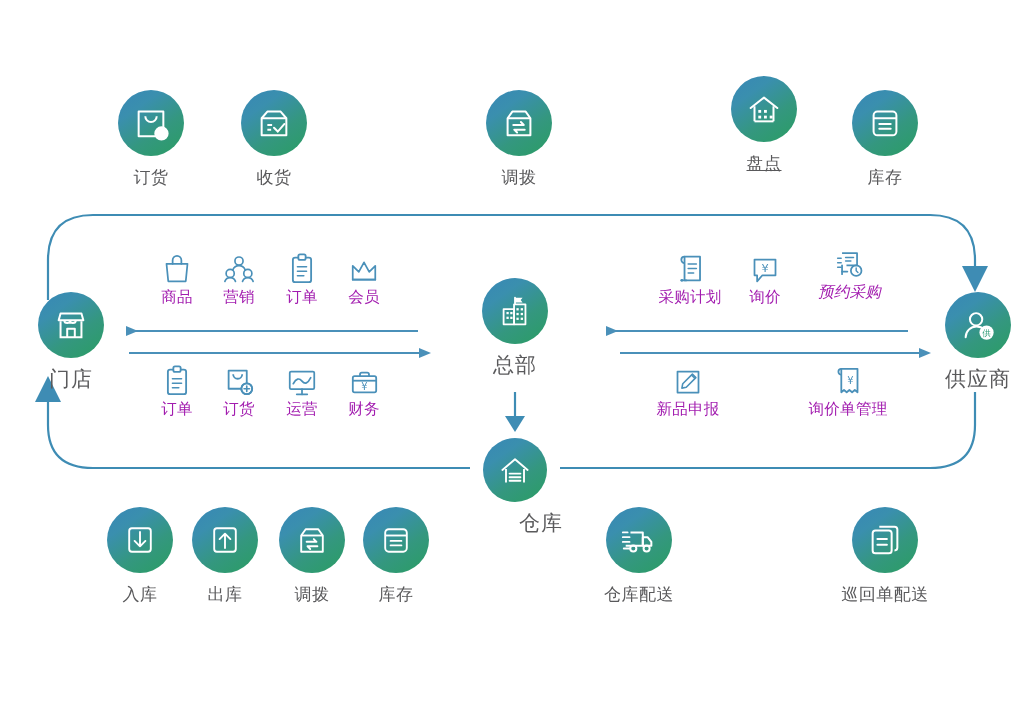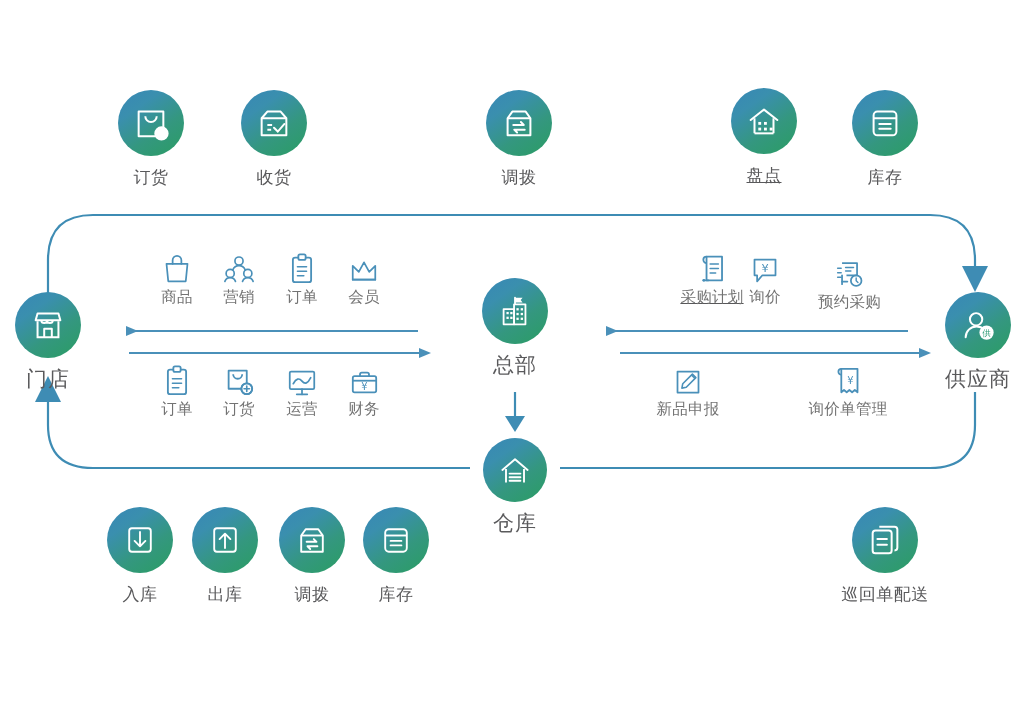--- a/index.html
+++ b/index.html
@@ -30,21 +30,21 @@
   .hub .lab{font-size:21px;}
 
   
   .feat{position:absolute;text-align:center;width:120px;}
   .feat .circle{width:66px;height:66px;}
   .feat .lab{margin-top:10px;font-size:17px;color:#59595b;white-space:nowrap;letter-spacing:.5px;}
 
   
   .mod{position:absolute;text-align:center;width:86px;}
   .mod .ic{height:34px;display:flex;align-items:flex-end;justify-content:center;}
-  .mod .lab{margin-top:3px;font-size:15.5px;color:#737373;white-space:nowrap;letter-spacing:.3px;}
+  .mod .lab{margin-top:3px;font-size:15.5px;color:#a21caf;white-space:nowrap;letter-spacing:.3px;}
 
   svg{display:block;overflow:visible;}
 </style>
 </head>
 <body>
 
 <div id="stage">
 
   <svg id="wires" viewBox="0 0 1025 720">
     <defs>
@@ -122,21 +122,21 @@
       <svg width="38" height="38" viewBox="0 0 40 40" fill="none" stroke="#fff" stroke-width="2.1">
         <path d="M8 15 L13 8 h14 l5 7 v18 h-24 z" stroke-linejoin="round"></path>
         <path d="M8 15 h24"></path>
         <path d="M14 22 h11 l-3 -3 M26 27 h-11 l3 3" stroke-linecap="round" stroke-linejoin="round"></path>
       </svg>
     </div>
     <div class="lab">调拨</div>
   </div>
 
 
-  <div class="feat" style="left:704px;top:88px;text-decoration:underline;">
+  <div class="feat" style="left:704px;top:76px;text-decoration:underline;">
     <div class="circle">
       <svg width="38" height="38" viewBox="0 0 40 40" fill="none" stroke="#fff" stroke-width="2.1">
         <path d="M6 19 L20 8 L34 19" stroke-linejoin="round" stroke-linecap="round"></path>
         <path d="M10 17 v16 M30 17 v16"></path>
         <path d="M10 33 h20"></path>
         <rect x="14" y="21" width="3" height="3" fill="#fff" stroke="none"></rect>
         <rect x="20" y="21" width="3" height="3" fill="#fff" stroke="none"></rect>
         <rect x="14" y="27" width="3" height="3" fill="#fff" stroke="none"></rect>
         <rect x="20" y="27" width="3" height="3" fill="#fff" stroke="none"></rect>
         <rect x="26" y="27" width="3" height="3" fill="#fff" stroke="none"></rect>
@@ -149,21 +149,21 @@
     <div class="circle">
       <svg width="38" height="38" viewBox="0 0 40 40" fill="none" stroke="#fff" stroke-width="2.1">
         <rect x="8" y="8" width="24" height="25" rx="4" stroke-linejoin="round"></rect>
         <path d="M8 15 h24"></path>
         <path d="M14 21 h12 M14 26 h12" stroke-linecap="round"></path>
       </svg>
     </div>
     <div class="lab">库存</div>
   </div>
 
-  <div class="node hub" style="left:0px;top:292px;width:96px;">
+  <div class="node hub" style="left:0px;top:292px;width:96px;padding-left:23px;">
     <div class="circle" style="width:66px;height:66px;">
       <svg width="38" height="38" viewBox="0 0 40 40" fill="none" stroke="#fff" stroke-width="2.1">
         <path d="M7 15 L9 8 h22 l2 7 z" stroke-linejoin="round"></path>
         <path d="M13 15 a3 3 0 0 0 6 0 a3 3 0 0 0 6 0"></path>
         <path d="M9 16 v17 h22 v-17"></path>
         <path d="M16 33 v-9 h8 v9" stroke-linejoin="round"></path>
       </svg>
     </div>
     <div class="lab">门店</div>
   </div>
@@ -195,21 +195,21 @@
       <svg width="38" height="38" viewBox="0 0 40 40" fill="none" stroke="#fff" stroke-width="2.1">
         <circle cx="18" cy="14" r="6.5"></circle>
         <path d="M7 33 a11.5 11.5 0 0 1 23 0" stroke-linecap="round"></path>
         <circle cx="29" cy="28" r="7.5" fill="#fff" stroke="none"></circle>
         <text x="29" y="31.6" font-size="9" text-anchor="middle" fill="#2e9b76" stroke="none" font-family="DejaVu Sans, sans-serif">供</text>
       </svg>
     </div>
     <div class="lab">供应商</div>
   </div>
 
-  <div class="node hub" style="left:467px;top:438px;width:96px;">
+  <div class="node hub" style="left:467px;top:438px;width:96px;text-align:right;">
     <div class="circle" style="width:64px;height:64px;">
       <svg width="36" height="36" viewBox="0 0 40 40" fill="none" stroke="#fff" stroke-width="2.1">
         <path d="M6 20 L20 8 L34 20" stroke-linejoin="round" stroke-linecap="round"></path>
         <path d="M10 19 v15 M30 19 v15"></path>
         <path d="M14 24 h12 M14 28 h12 M14 32 h12" stroke-linecap="round"></path>
       </svg>
     </div>
     <div class="lab">仓库</div>
   </div>
 
@@ -299,21 +299,21 @@
       <svg width="29" height="27" viewBox="0 0 32 30" fill="none" stroke="#4a90b9" stroke-width="2">
         <path d="M11 8 v-2 a2 2 0 0 1 2 -2 h6 a2 2 0 0 1 2 2 v2" stroke-linecap="round"></path>
         <rect x="3" y="8" width="26" height="18" rx="2"></rect>
         <path d="M3 13 h26"></path>
         <text x="16" y="23" font-size="11" text-anchor="middle" fill="#4a90b9" stroke="none" font-family="DejaVu Sans, sans-serif">¥</text>
       </svg>
     </div>
     <div class="lab">财务</div>
   </div>
 
-  <div class="mod" style="left:662px;top:250px;width:100px;text-decoration:underline;">
+  <div class="mod" style="left:640px;top:250px;width:100px;">
     <div class="ic">
       <svg width="28" height="31" viewBox="0 0 30 34" fill="none" stroke="#4a90b9" stroke-width="2">
         <path d="M9 4 h17 v26 h-17 z" stroke-linejoin="round"></path>
         <path d="M13 12 h9 M13 17 h9 M13 22 h6" stroke-linecap="round" stroke-width="1.7"></path>
         <path d="M9 4 a3.5 3.5 0 0 0 0 7"></path>
         <path d="M6 30 h5" stroke-linecap="round"></path>
         <circle cx="6" cy="30" r="1.6" fill="#4a90b9" stroke="none"></circle>
       </svg>
     </div>
     <div class="lab">采购计划</div>
@@ -322,21 +322,21 @@
   <div class="mod" style="left:730px;top:250px;width:70px;">
     <div class="ic">
       <svg width="28" height="28" viewBox="0 0 32 32" fill="none" stroke="#4a90b9" stroke-width="2">
         <path d="M4 4 h24 v18 h-15 l-6 7 v-7 h-3 z" stroke-linejoin="round"></path>
         <text x="16" y="18.5" font-size="13" text-anchor="middle" fill="#4a90b9" stroke="none" font-family="DejaVu Sans, sans-serif">¥</text>
       </svg>
     </div>
     <div class="lab">询价</div>
   </div>
 
-  <div class="mod" style="left:797px;top:255px;width:105px;">
+  <div class="mod" style="left:797px;top:245px;width:105px;font-style:italic;">
     <div class="ic">
       <svg width="30" height="29" viewBox="0 0 34 32" fill="none" stroke="#4a90b9" stroke-width="2">
         <path d="M8 3 h17 v14 h-12" stroke-linejoin="round"></path>
         <path d="M12 8 h9 M12 12 h6" stroke-linecap="round" stroke-width="1.7"></path>
         <path d="M3 9 h4 M3 14 h4 M3 19 h4" stroke-linecap="round" stroke-width="1.7"></path>
         <path d="M8 17 v10" stroke-linecap="round"></path>
         <path d="M8 24 h6" stroke-linecap="round"></path>
         <circle cx="24" cy="23" r="6"></circle>
         <path d="M24 20 v3 l2 2" stroke-linecap="round" stroke-width="1.6"></path>
       </svg>
@@ -401,20 +401,33 @@
     <div class="circle">
       <svg width="36" height="36" viewBox="0 0 40 40" fill="none" stroke="#fff" stroke-width="2.1">
         <rect x="8" y="8" width="24" height="25" rx="4" stroke-linejoin="round"></rect>
         <path d="M8 15 h24"></path>
         <path d="M14 21 h12 M14 26 h12" stroke-linecap="round"></path>
       </svg>
     </div>
     <div class="lab">库存</div>
   </div>
 
+  <div class="feat" style="left:579px;top:507px;">
+    <div class="circle">
+      <svg width="38" height="38" viewBox="0 0 40 40" fill="none" stroke="#fff" stroke-width="2.1">
+        <path d="M11 12 h13 v14 h-18" stroke-linejoin="round"></path>
+        <path d="M24 17 h5 l4 5 v4 h-9 z" stroke-linejoin="round"></path>
+        <circle cx="14" cy="29" r="3.2"></circle>
+        <circle cx="28" cy="29" r="3.2"></circle>
+        <path d="M3 12 h5 M3 17 h7 M3 22 h7" stroke-linecap="round" stroke-width="2"></path>
+        <path d="M4 29 h6" stroke-linecap="round" stroke-width="2"></path>
+      </svg>
+    </div>
+    <div class="lab">仓库配送</div>
+  </div>
 
 
   <div class="feat" style="left:825px;top:507px;">
     <div class="circle">
       <svg width="38" height="38" viewBox="0 0 40 40" fill="none" stroke="#fff" stroke-width="2.1">
         <path d="M14 6 h16 a3 3 0 0 1 3 3 v19 a3 3 0 0 1 -3 3" stroke-linejoin="round"></path>
         <rect x="7" y="10" width="20" height="24" rx="3" stroke-linejoin="round"></rect>
         <path d="M12 19 h10 M12 25 h10" stroke-linecap="round"></path>
       </svg>
     </div>

